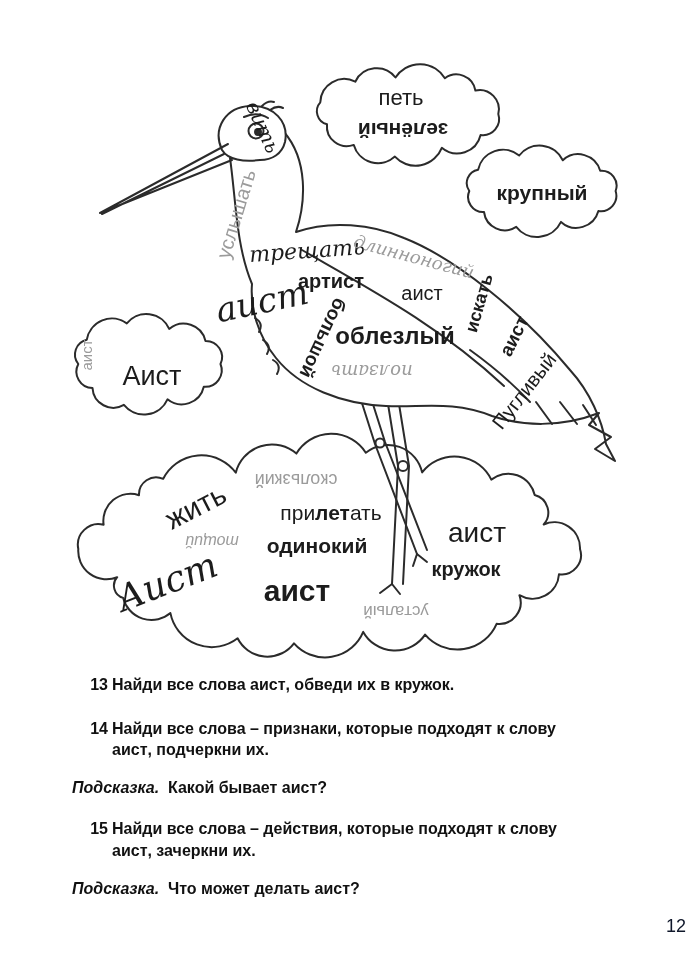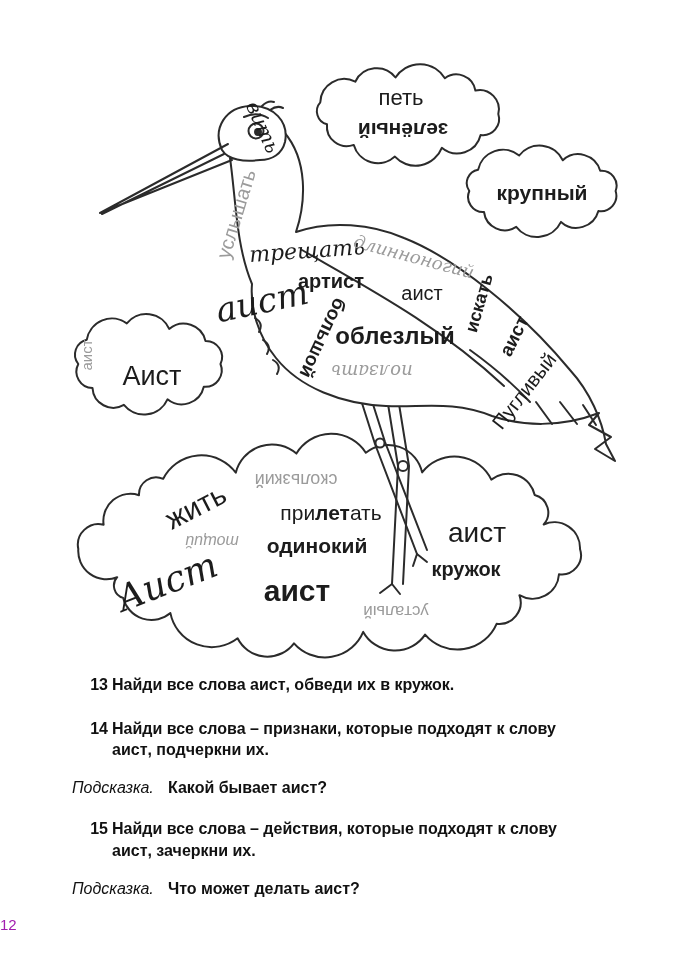--- a/index.html
+++ b/index.html
@@ -41,23 +41,23 @@
   .w-aist-nest-script{left:167px;top:582px;--r:-21deg;font-size:36px}
   .w-aist-nest-bold{left:297px;top:591px;font-size:30px}
   .w-ustalyj{left:396px;top:611px;--r:180deg;font-size:17px}
   
   .exercises{position:absolute;left:72px;top:674px;width:540px;font-size:16px;line-height:1.35;color:#111}
   .ex{display:flex;margin-bottom:22px}
   .ex-num{width:36px;text-align:right;margin-right:4px;font-weight:bold;flex:none}
   .ex-text{width:452px;font-weight:600}
   .ex-text .em{font-weight:800}
   .hint{display:flex;margin:-6px 0 20px 0}
-  .hint-label{width:96px;flex:none;font-style:italic;font-weight:400}
+  .hint-label{width:96px;flex:none;font-style:italic;font-weight:700}
   .hint-text{font-weight:700}
-  .page-num{position:absolute;left:0;right:0;top:916px;text-align:left;font-size:15px;color:#a21caf}
+  .page-num{position:absolute;left:0;right:0;top:916px;text-align:right;font-size:18px;color:#0f172a}
 </style>
 </head>
 <body>
 
 <div id="page">
 
   <svg id="art" width="686" height="686" viewBox="0 0 686 686" fill="none" stroke="#2b2b2b" stroke-width="2" stroke-linecap="round" stroke-linejoin="round">
 
     <path fill="#fff" d="M 498.3 114.0 A 16.2 16.2 0 0 1 480.6 135.0 A 24.0 24.0 0 0 1 441.8 147.8 A 28.1 28.1 0 0 1 394.9 156.6 A 25.1 25.1 0 0 1 353.8 144.9 A 19.9 19.9 0 0 1 327.0 124.3 A 13.5 13.5 0 0 1 320.3 102.3 A 23.9 23.9 0 0 1 355.3 81.7 A 23.7 23.7 0 0 1 395.5 77.5 A 29.1 29.1 0 0 1 444.9 78.2 A 19.3 19.3 0 0 1 475.4 90.5 A 19.3 19.3 0 0 1 498.3 114.0 Z"></path>
     <path fill="#fff" d="M 615.6 191.0 A 15.5 15.5 0 0 1 598.4 211.0 A 22.9 22.9 0 0 1 561.0 221.9 A 26.5 26.5 0 0 1 516.2 226.8 A 20.9 20.9 0 0 1 484.0 212.0 A 15.1 15.1 0 0 1 469.3 191.0 A 13.6 13.6 0 0 1 478.1 169.7 A 25.6 25.6 0 0 1 519.2 155.5 A 25.8 25.8 0 0 1 562.8 160.3 A 22.8 22.8 0 0 1 600.2 170.8 A 15.0 15.0 0 0 1 615.6 191.0 Z"></path>

